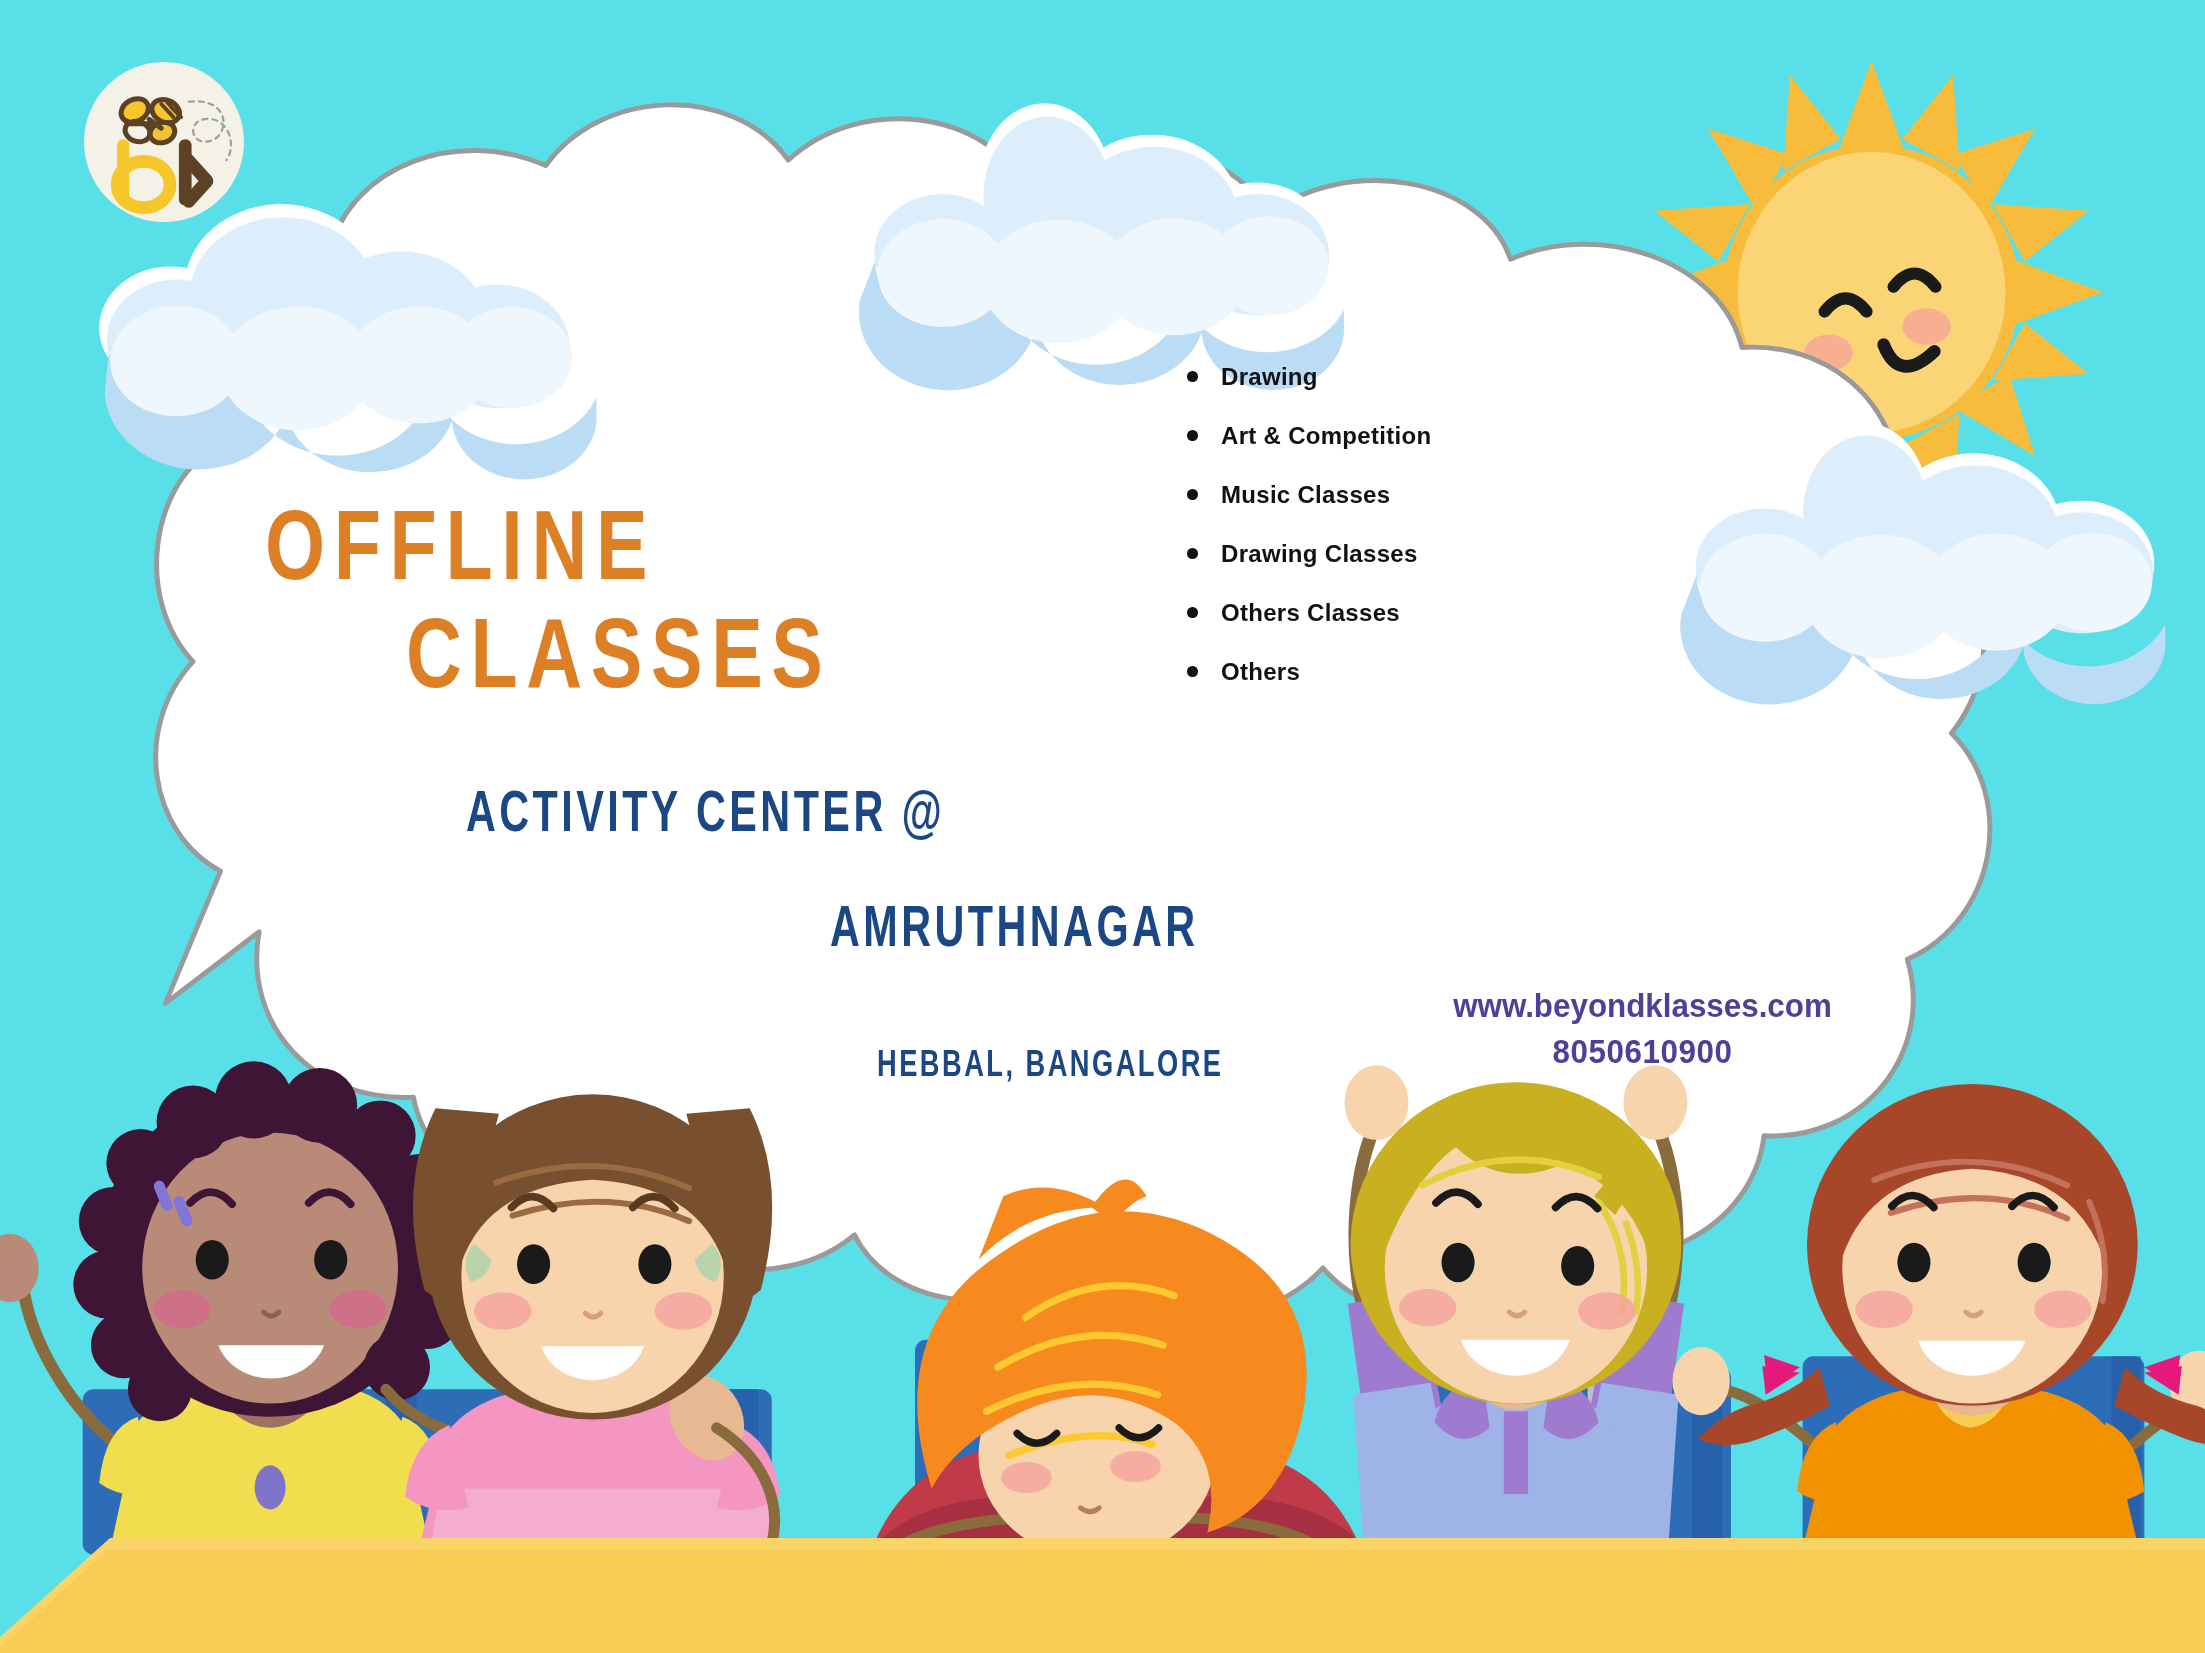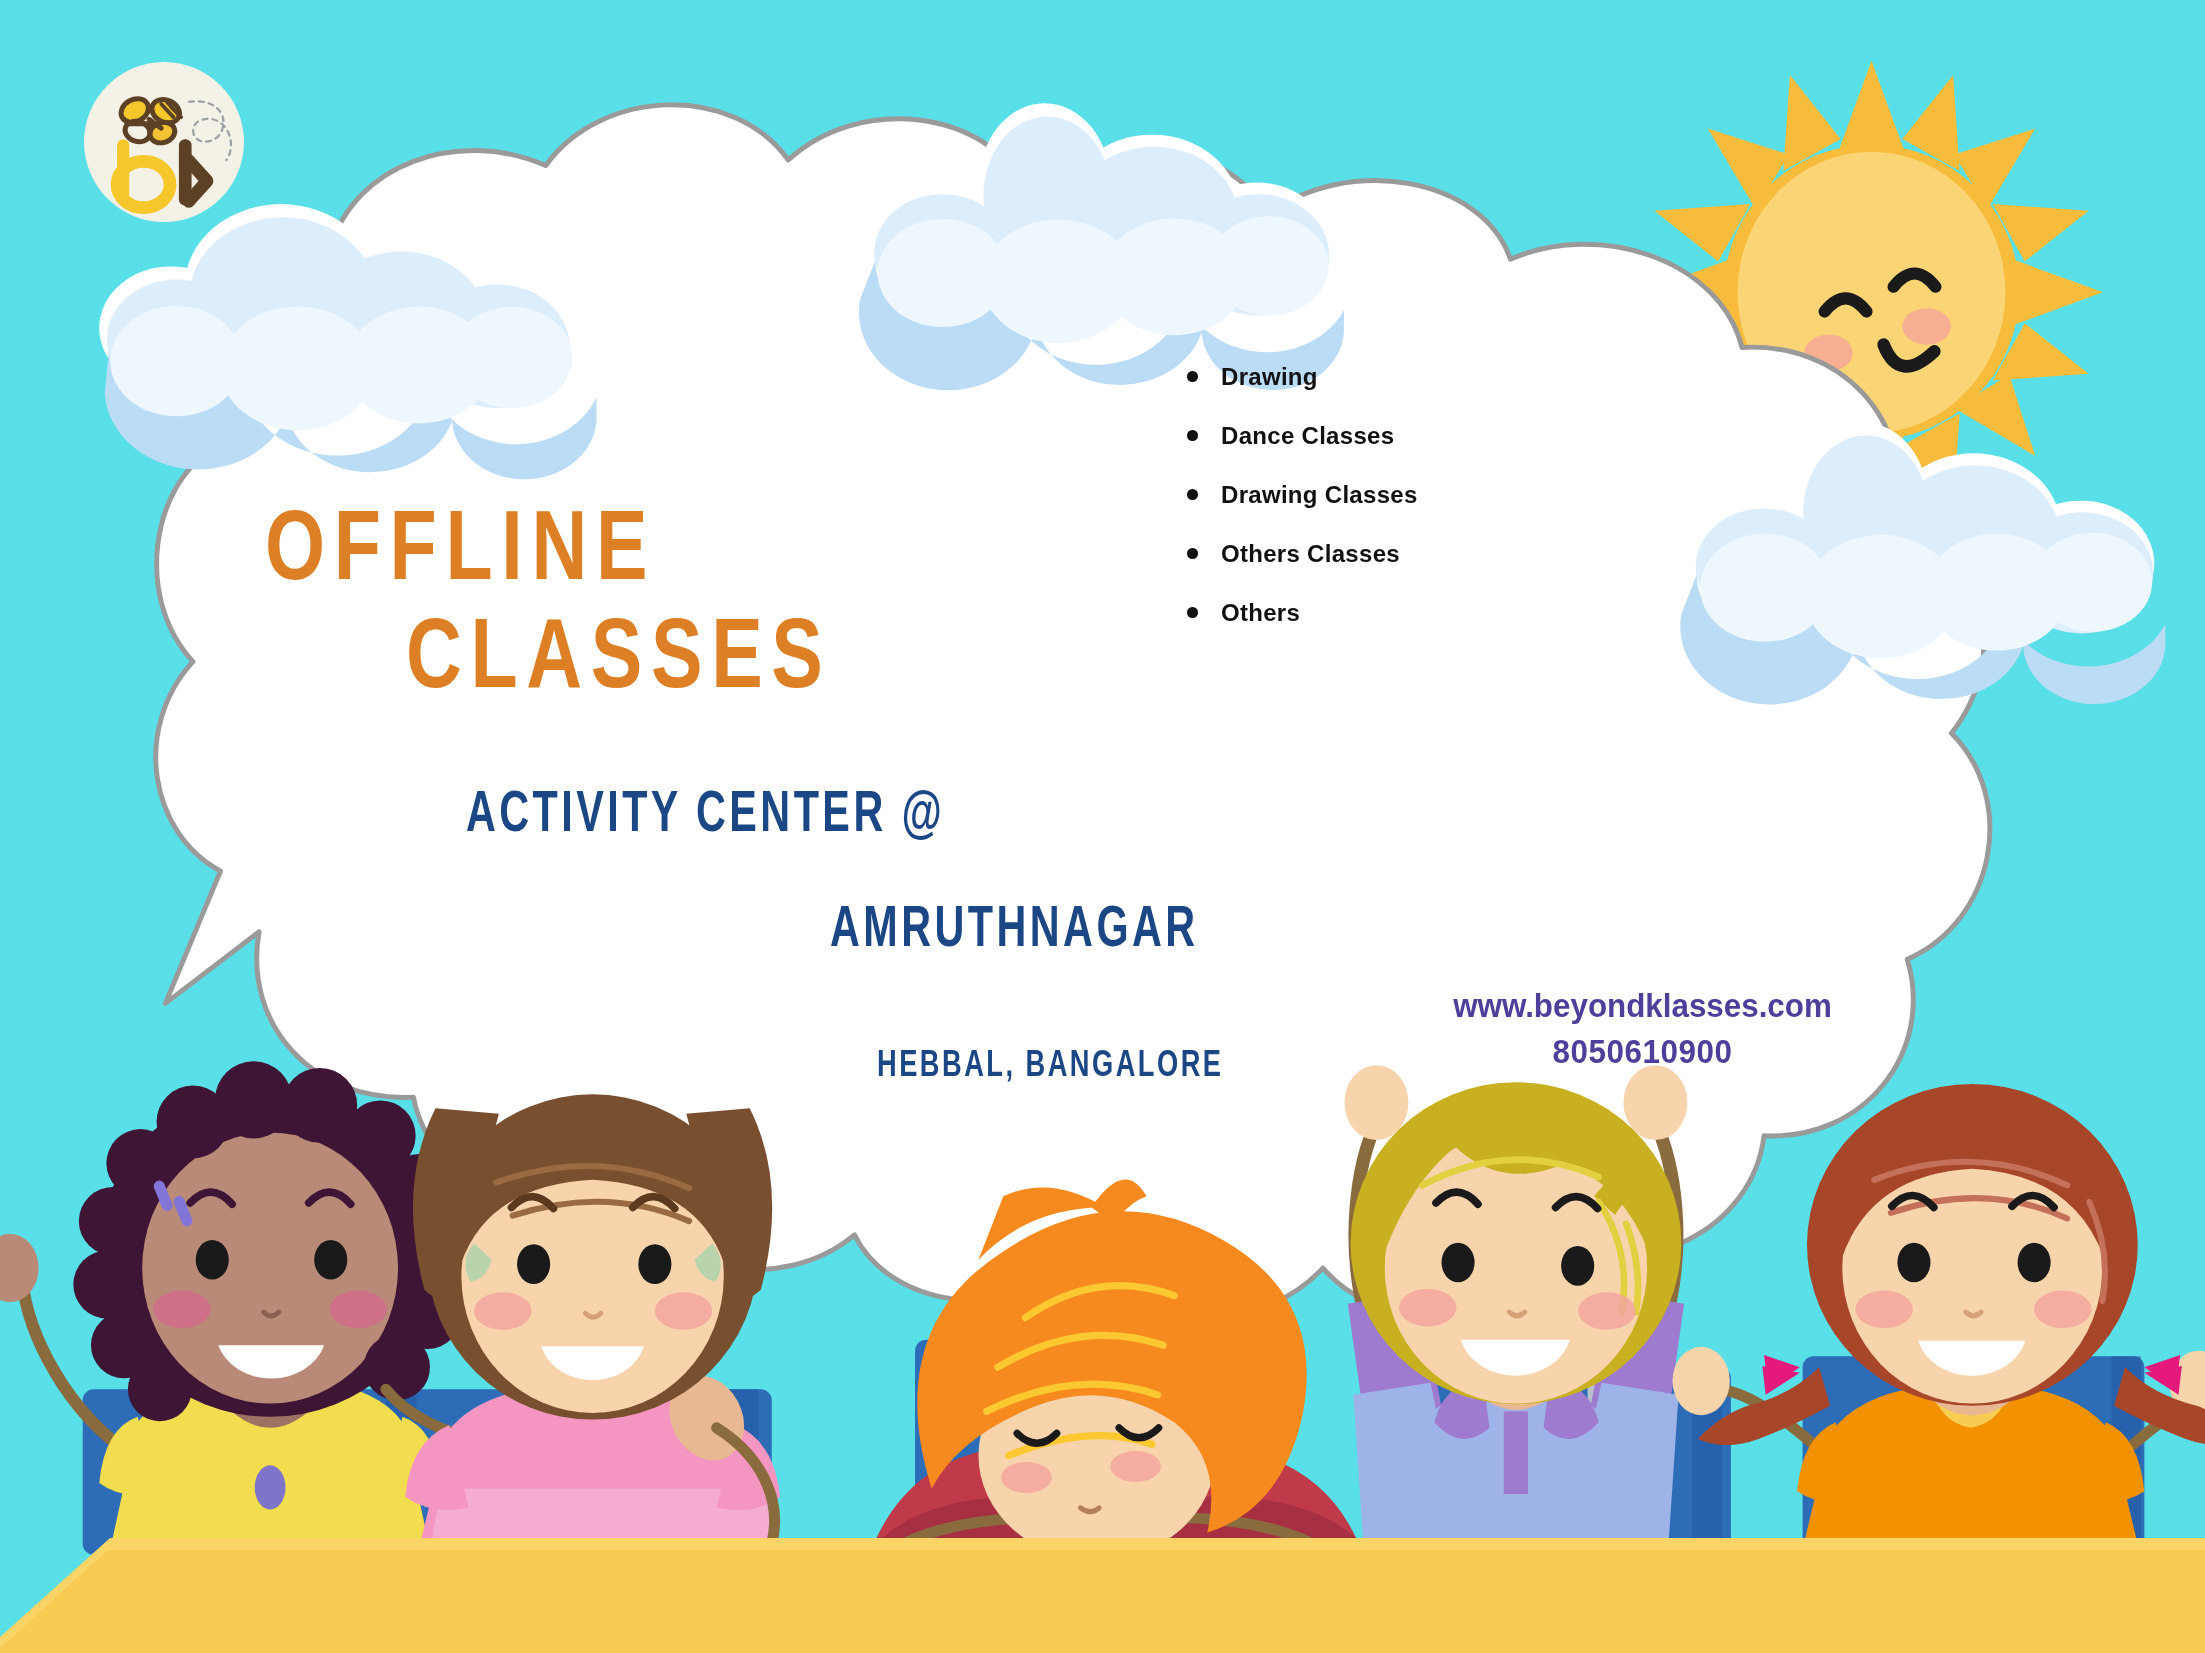--- a/index.html
+++ b/index.html
@@ -237,21 +237,22 @@
   </svg>
 
   <div id="headline-block">
     <div class="headline" id="headline-line1">OFFLINE</div>
     <div class="headline" id="headline-line2">CLASSES</div>
   </div>
 
   <div id="service-list">
     <ul>
       <li><span class="bullet-dot"></span><span>Drawing</span></li>
-      <li><span class="bullet-dot"></span><span>Dance Classes</span></li>
+      <li><span class="bullet-dot"></span><span>Art &amp; Competition</span></li>
+      <li><span class="bullet-dot"></span><span>Music Classes</span></li>
       <li><span class="bullet-dot"></span><span>Drawing Classes</span></li>
       <li><span class="bullet-dot"></span><span>Others Classes</span></li>
       <li><span class="bullet-dot"></span><span>Others</span></li>
     </ul>
   </div>
 
   <div class="brush" id="center-line1">ACTIVITY CENTER  @</div>
   <div class="brush" id="center-line2">AMRUTHNAGAR</div>
   <div class="brush" id="center-line3">HEBBAL, BANGALORE</div>
 

